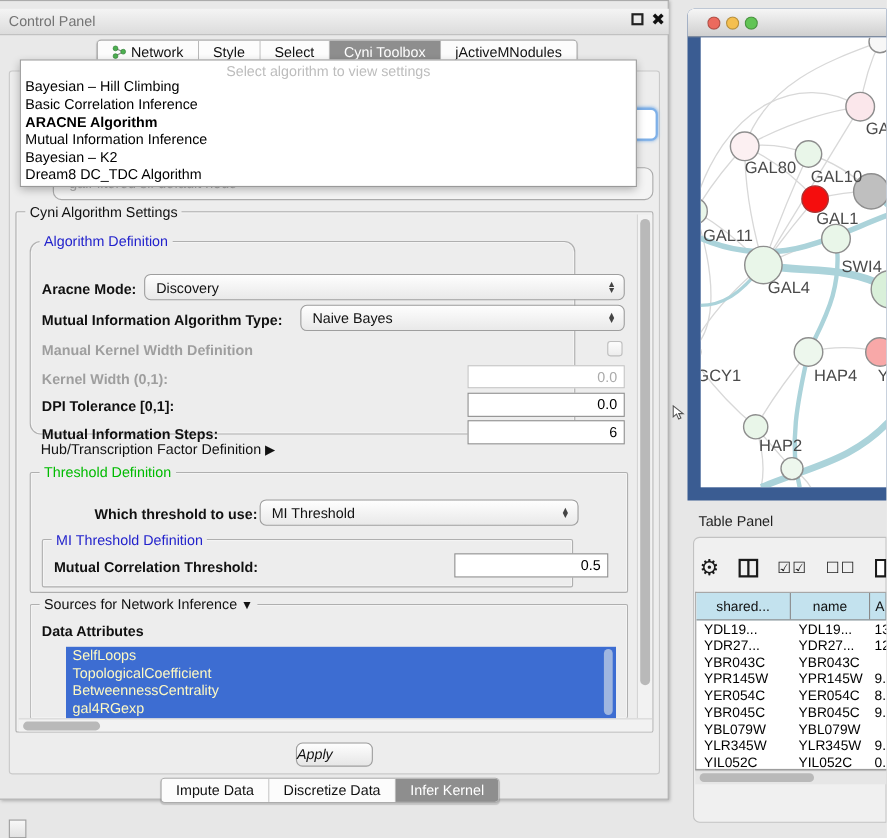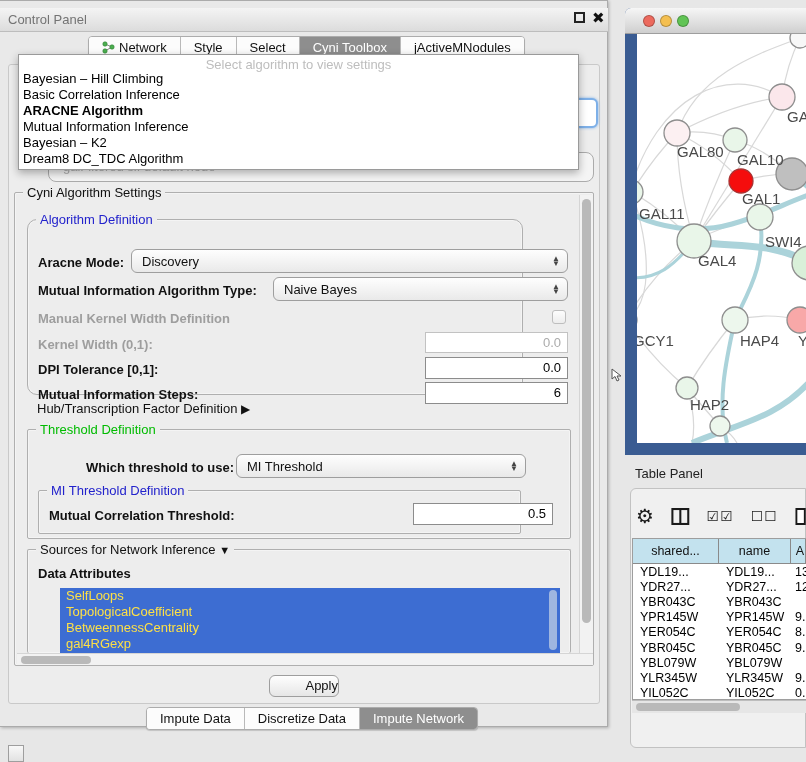--- a/index.html
+++ b/index.html
@@ -50,29 +50,29 @@
   .settings-group{left:14px;top:192px;width:580px;height:474px;background:#EDEDED;}
   .lbl{font-size:13px;font-weight:bold;color:#111;white-space:nowrap;}
   .lbl.dis{color:#9E9E9E;}
   .combo{background:linear-gradient(#FEFEFE,#E9E9E9);border:1px solid #9E9E9E;border-radius:6px;font-size:13px;display:flex;align-items:center;padding:0 4px 0 10px;gap:48px;}
   .combo .cval{flex:1;white-space:nowrap;overflow:hidden;}
   .combo .arrows{width:14px;display:flex;flex-direction:column;align-items:center;line-height:5px;font-size:8px;color:#444;}
   .field{border:1px solid #8C8C8C;background:#FFF;font-size:13px;text-align:right;padding:2px 6px;color:#000;}
   .field.dis{border-color:#C2C2C2;color:#ABABAB;}
   .checkbox{width:14px;height:14px;border:1px solid #BEBEBE;border-radius:3px;background:linear-gradient(#FDFDFD,#EDEDED);}
 
-  .attr-list{background:var(--selection_blue);color:#fde047;font-size:13px;}
+  .attr-list{background:var(--selection_blue);color:#fef9c3;font-size:13px;}
   .attr-list .row{height:16px;line-height:16px;padding-left:6px;white-space:nowrap;}
 
   .vscroll{background:#F2F2F2;border-left:1px solid #D5D5D5;}
   .vthumb{position:absolute;left:2px;width:9px;border-radius:5px;background:#B9B9B9;}
   .hscroll-track{background:#F2F2F2;border-top:1px solid #D5D5D5;}
   .hthumb{position:absolute;top:2px;height:8px;border-radius:5px;background:#B9B9B9;}
 
-  .apply-btn{left:269px;top:675px;width:70px;height:22px;background:linear-gradient(#FEFEFE,#E6E6E6);border:1px solid #9E9E9E;border-radius:6px;font-size:13px;text-align:right;line-height:20px;}
+  .apply-btn{left:269px;top:675px;width:70px;height:22px;background:linear-gradient(#FEFEFE,#E6E6E6);border:1px solid #9E9E9E;border-radius:6px;font-size:13px;text-align:left;line-height:20px;font-style:italic;}
 
   
   .net-window{left:625px;top:8px;width:181px;height:447px;background:var(--frame_blue);border-radius:6px 0 0 0;}
   .net-titlebar{left:0;top:0;width:181px;height:26px;background:linear-gradient(#F6F6F6,#CFCFCF);border-bottom:1px solid #9E9E9E;border-radius:6px 0 0 0;}
   .light{width:12px;height:12px;border-radius:50%;border:1px solid rgba(0,0,0,.25);}
   .net-canvas{left:12px;top:26px;width:169px;height:409px;background:#FFF;overflow:hidden;}
 
   
   .tp-title{left:635px;top:466px;font-size:13px;color:#222;}
   .tp-box{left:630px;top:488px;width:176px;height:260px;background:#F0F0F0;border:1px solid #C2C2C2;border-radius:6px 0 0 6px;}
@@ -218,21 +218,21 @@
 <div class="abs apply-btn">Apply</div>
 
 <div class="abs seg bottom-tabs">
   <div class="tab">
       <span>Impute Data</span>
     </div>
   <div class="tab">
       <span>Discretize Data</span>
     </div>
   <div class="tab sel">
-      <span>Impute Network</span>
+      <span>Infer Kernel</span>
     </div>
 </div>
 
 <svg class="abs" style="left:611px;top:368px;" width="12" height="14" viewBox="0 0 12 14">
   <polygon points="1,1 1,11 4,8.5 6,13 8,12 6,8 10,8" fill="#FFF" stroke="#555" stroke-width="1"></polygon>
 </svg>
 
 <div class="abs net-window">
   <div class="abs net-titlebar">
     <div class="abs light" style="left:18px;top:7px;background:var(--traffic_red);"></div>

